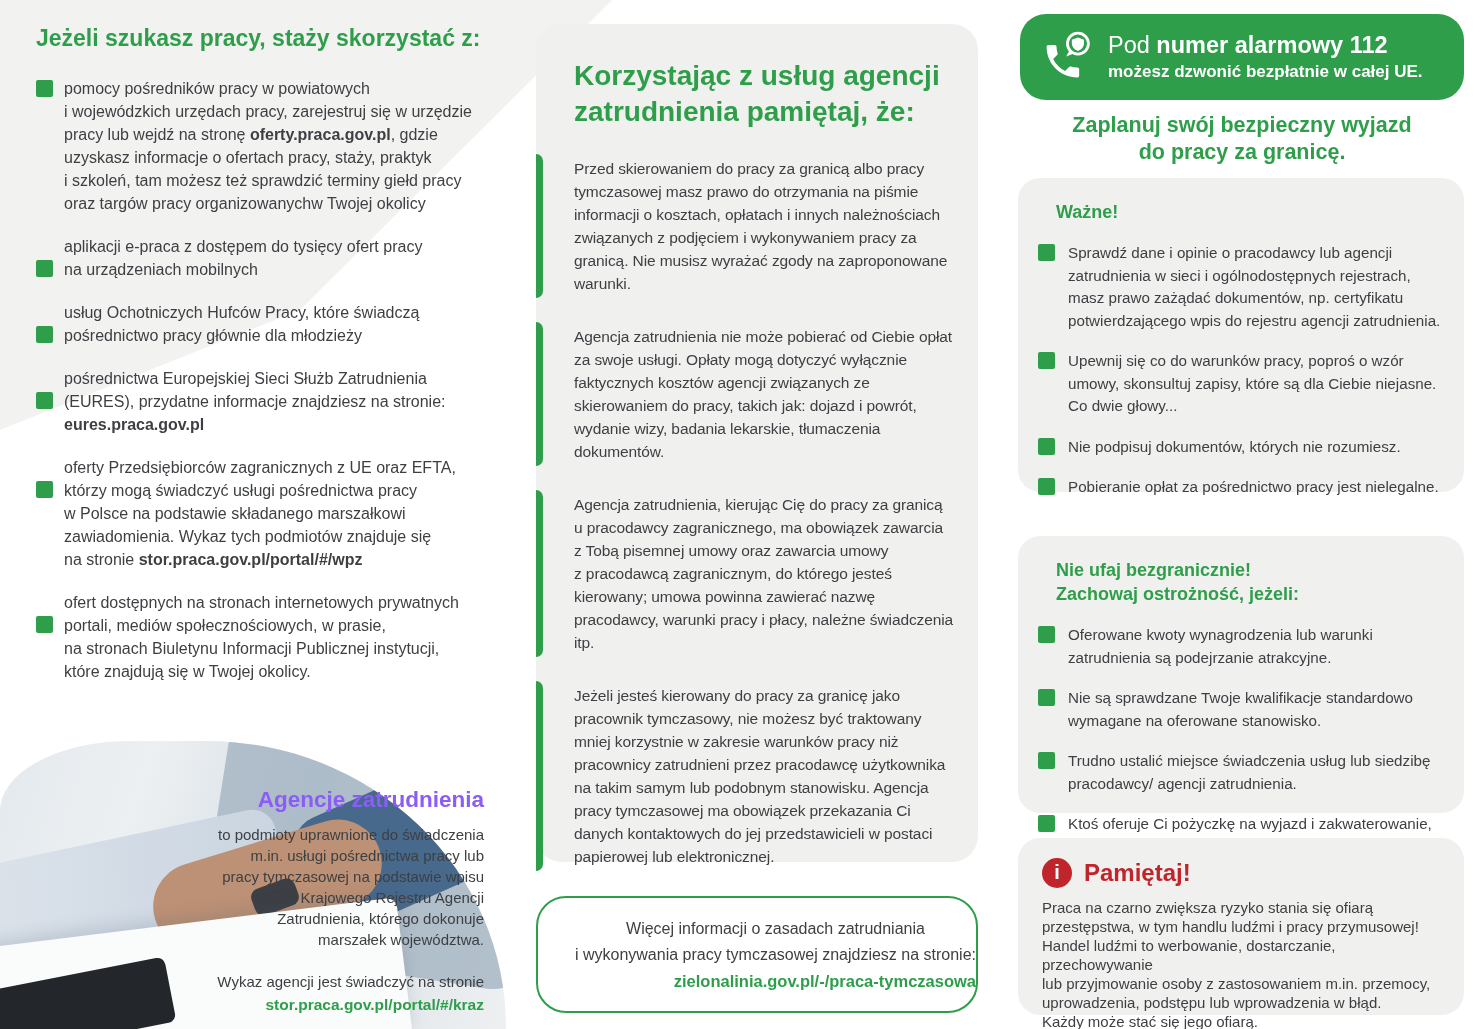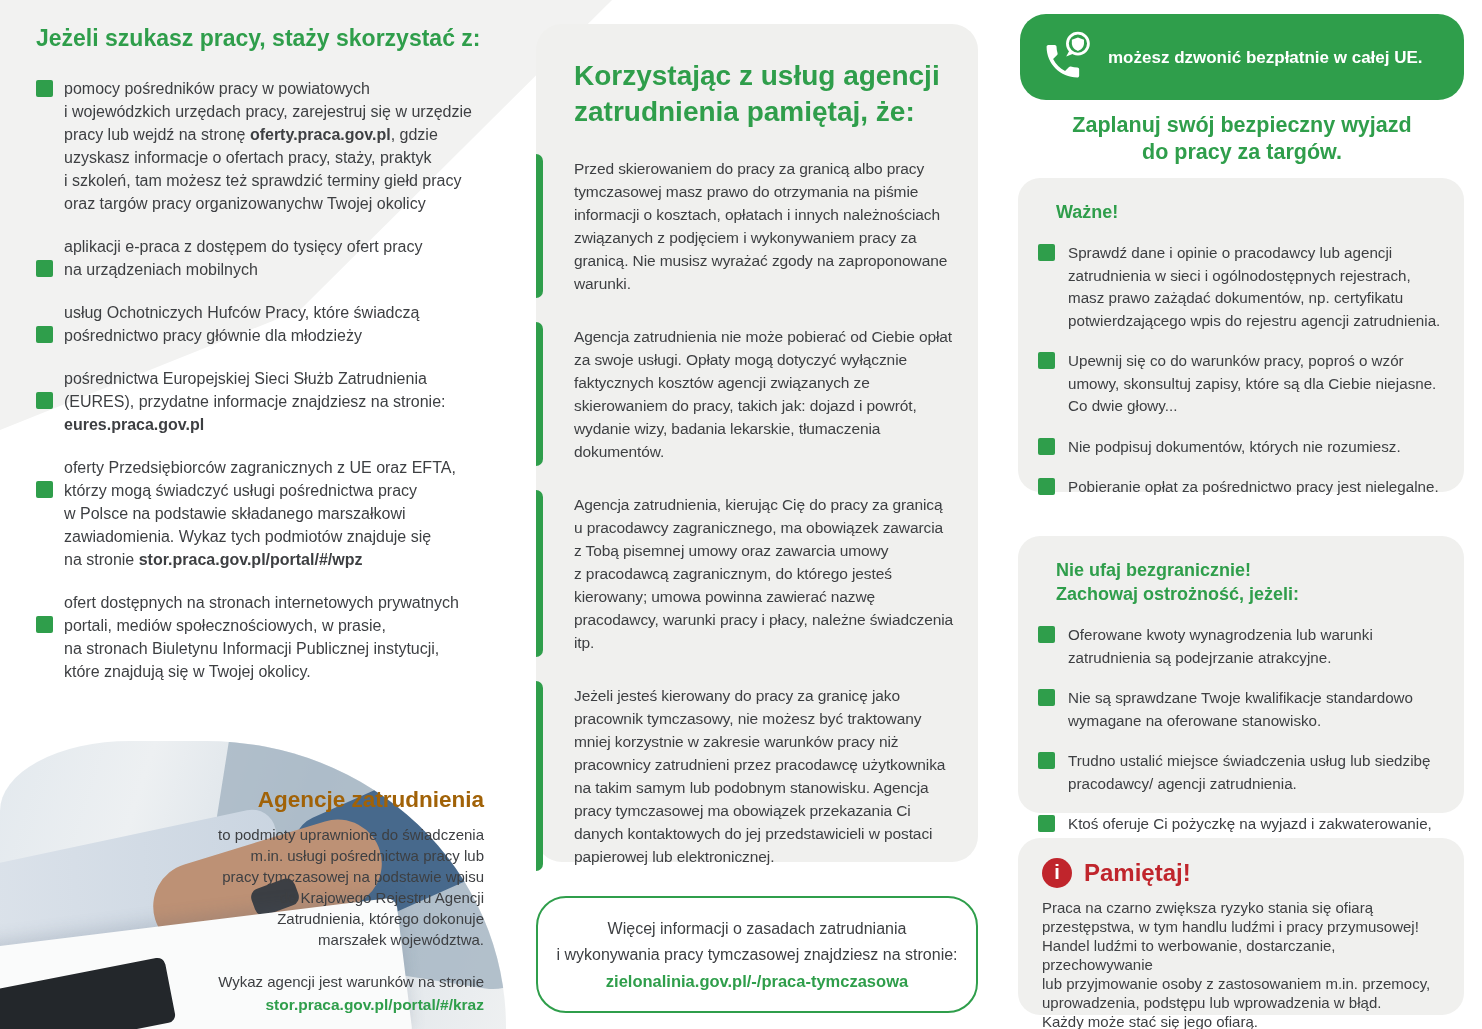--- a/index.html
+++ b/index.html
@@ -35,40 +35,40 @@
           border-radius:44px;transform:rotate(-17deg);}
   .ph-watch{position:absolute;left:252px;top:142px;width:46px;height:28px;background:#3c3f44;
             border-radius:9px;transform:rotate(-20deg);}
   .ph-paper{position:absolute;left:-24px;bottom:-34px;width:430px;height:140px;background:#fafbfb;
             border-radius:10px;transform:rotate(-7deg);box-shadow:0 -6px 16px rgba(70,90,110,.18);}
   .ph-laptop{position:absolute;left:-28px;bottom:-12px;width:200px;height:66px;background:#23272b;
              border-radius:8px;transform:rotate(-11deg);}
 
   
   .agencies{position:absolute;left:200px;top:786px;width:284px;text-align:right;}
-  .agencies-title{margin:0;font-size:22.5px;font-weight:bold;color:#a16207;line-height:28px;}
+  .agencies-title{margin:0;font-size:22.5px;font-weight:bold;color:#8b5cf6;line-height:28px;}
   .agencies-body{margin:10px 0 0 0;font-size:15px;line-height:21px;}
   .agencies-note{margin:21px 0 0 0;font-size:15px;line-height:21px;}
   .glink{color:#2f9e4b;font-weight:bold;text-decoration:none;}
   .agencies-link{display:block;margin-top:2px;font-size:15.5px;line-height:21px;}
 
   
   .mid-card{position:absolute;left:536px;top:24px;width:442px;height:838px;background:#f0f0ee;
             border-radius:26px;box-sizing:border-box;padding-top:34px;}
   .mid-title{margin:0 28px 27px 38px;font-size:28px;line-height:36px;font-weight:bold;color:#2f9e4b;}
   .mpara{position:relative;margin:0 16px 30px 0;padding-left:38px;
          font-size:15.5px;line-height:23px;letter-spacing:-0.1px;}
   .mpara p{margin:0;}
   .mbar{position:absolute;left:0;top:-3px;bottom:-3px;width:7px;background:#2f9e4b;
         border-radius:0 8px 8px 0;}
 
   
   .more-box{position:absolute;left:536px;top:896px;width:442px;height:117px;box-sizing:border-box;
             border:2px solid #2f9e4b;border-radius:30px;background:#fff;
-            display:flex;flex-direction:column;align-items:center;justify-content:center;text-align:center;}
+            display:flex;flex-direction:column;align-items:flex-end;justify-content:center;text-align:center;}
   .more-text{margin:0;font-size:16px;line-height:26px;}
   .more-link{font-size:16.5px;line-height:26px;}
 
   
   .banner{position:absolute;left:1020px;top:14px;width:444px;height:86px;box-sizing:border-box;
           background:#2f9e4b;border-radius:26px;display:flex;align-items:center;padding:0 16px 0 20px;}
   .banner-icon{flex:none;margin-right:12px;}
   .banner-l1{margin:0;color:#fff;font-size:23.5px;line-height:29px;}
   .banner-l1 b{font-weight:bold;}
   .banner-l2{margin:1px 0 0 0;color:#fff;font-size:17px;line-height:22px;font-weight:bold;}
@@ -154,21 +154,21 @@
   </div>
 
   <section class="agencies">
     <h2 class="agencies-title">Agencje zatrudnienia</h2>
     <p class="agencies-body pre">to podmioty uprawnione do świadczenia
 m.in. usługi pośrednictwa pracy lub
 pracy tymczasowej na podstawie wpisu
 do Krajowego Rejestru Agencji
 Zatrudnienia, którego dokonuje
 marszałek województwa.</p>
-    <p class="agencies-note">Wykaz agencji jest warunków na stronie</p>
+    <p class="agencies-note">Wykaz agencji jest świadczyć na stronie</p>
     <a class="glink agencies-link" href="#">stor.praca.gov.pl/portal/#/kraz</a>
   </section>
 
   <section class="mid-card">
     <h2 class="mid-title pre">Korzystając z usług agencji
 zatrudnienia pamiętaj, że:</h2>
     <div class="mpara">
       <span class="mbar"></span>
       <p class="pre">Przed skierowaniem do pracy za granicą albo pracy
 tymczasowej masz prawo do otrzymania na piśmie
@@ -217,26 +217,27 @@
   <section class="banner">
     <svg class="banner-icon" width="56" height="56" viewBox="0 0 48 48" aria-hidden="true">
       <g transform="translate(1,9) scale(1.55)">
         <path fill="#ffffff" d="M6.62 10.79c1.44 2.83 3.76 5.14 6.59 6.59l2.2-2.2c.27-.27.67-.36 1.02-.24 1.12.37 2.33.57 3.57.57.55 0 1 .45 1 1V20c0 .55-.45 1-1 1-9.39 0-17-7.61-17-17 0-.55.45-1 1-1h3.5c.55 0 1 .45 1 1 0 1.25.2 2.45.57 3.57.11.35.03.74-.25 1.02l-2.2 2.2z"></path>
       </g>
       <path fill="#ffffff" d="M26 17 L22.5 23.5 L30 20.5 Z"></path>
       <circle cx="32.5" cy="12.5" r="9" fill="#2f9e4b" stroke="#ffffff" stroke-width="2.4"></circle>
       <path fill="#ffffff" d="M32.5 7.2 l5.2 2 v3.1 c0 3.2 -2.2 5.6 -5.2 6.5 c-3 -0.9 -5.2 -3.3 -5.2 -6.5 v-3.1 z"></path>
     </svg>
     <div>
+      <p class="banner-l1"><span>Pod </span><b>numer alarmowy 112</b></p>
       <p class="banner-l2">możesz dzwonić bezpłatnie w całej UE.</p>
     </div>
   </section>
 
   <h2 class="plan-heading pre">Zaplanuj swój bezpieczny wyjazd
-do pracy za targów.</h2>
+do pracy za granicę.</h2>
 
   <section class="rcard card-important">
     <h3 class="rcard-title">Ważne!</h3>
     <div class="ritem">
       <span class="sq"></span>
       <p class="pre">Sprawdź dane i opinie o pracodawcy lub agencji
 zatrudnienia w sieci i ogólnodostępnych rejestrach,
 masz prawo zażądać dokumentów, np. certyfikatu
 potwierdzającego wpis do rejestru agencji zatrudnienia.</p>
     </div>

